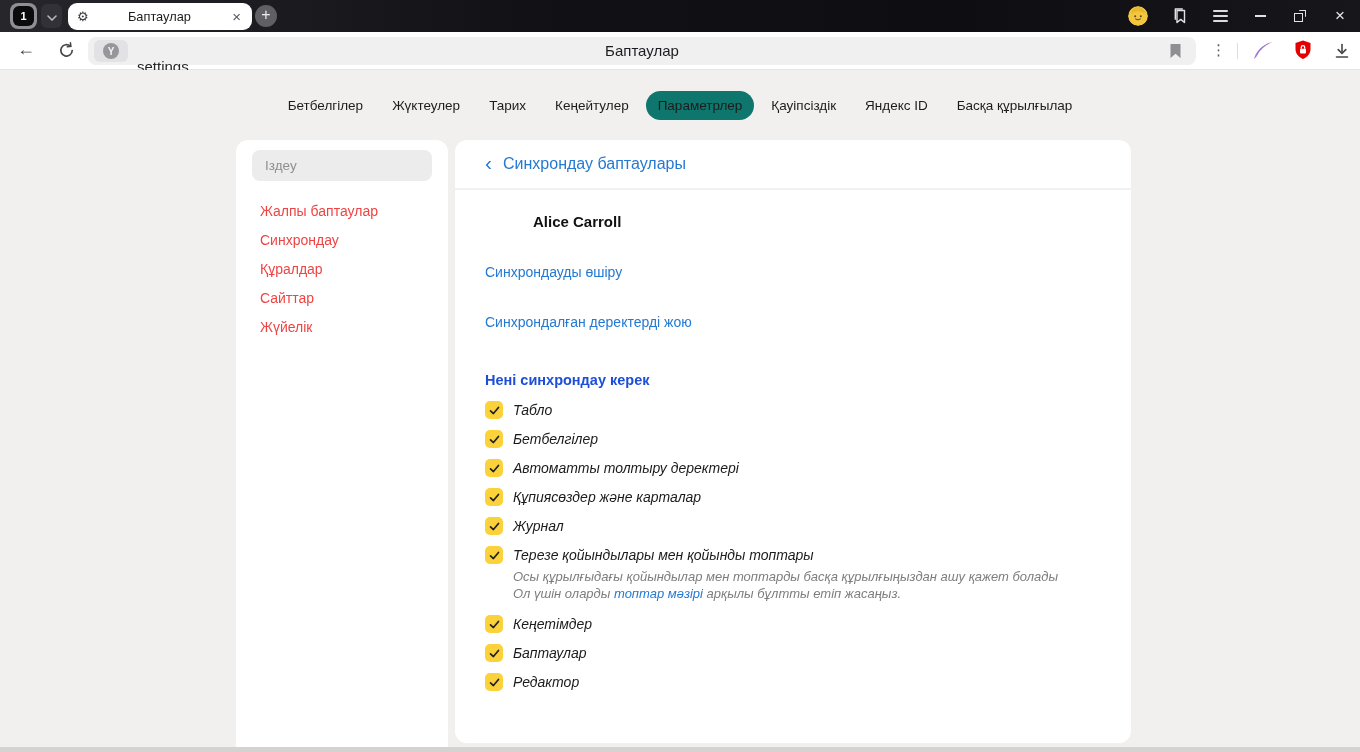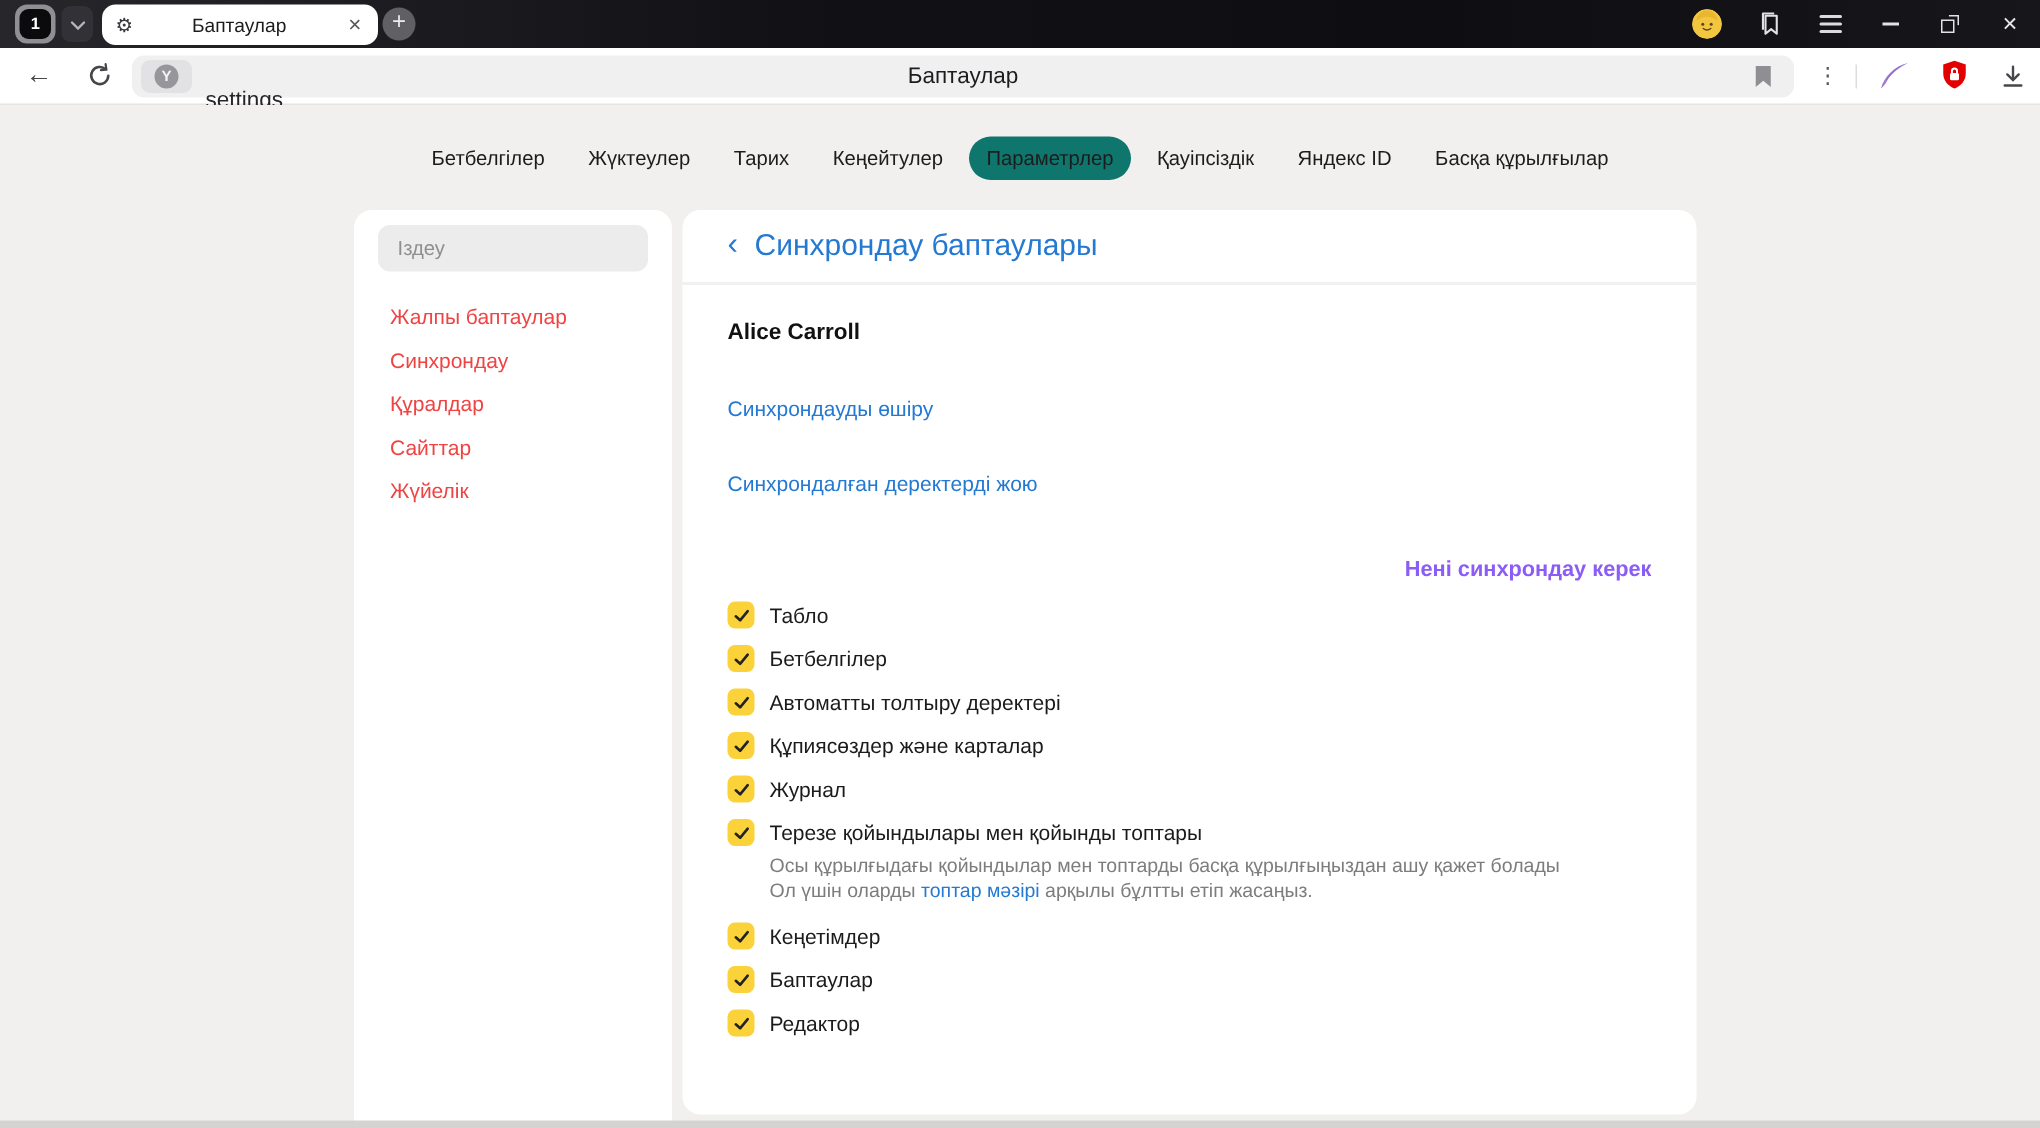--- a/index.html
+++ b/index.html
@@ -63,27 +63,27 @@
   .search-wrap { position:absolute; left:16px; top:10px; width:180px; height:31px; }
   .search-wrap input { width:100%; height:100%; background:#ececec; border:none; outline:none; border-radius:8px;
     padding:0 13px; font-size:13.5px; color:#222; font-family:"Liberation Sans",sans-serif; }
   .search-wrap input::placeholder { color:#8f8f8f; }
   .side-list { position:absolute; top:63px; left:24px; right:8px; display:flex; flex-direction:column; gap:13px; }
   .side-item { font-size:14px; color:#ef4444; line-height:16px; cursor:pointer; }
 
   .main { position:absolute; left:455px; top:70px; width:676px; height:603px; }
   .main-header { height:50px; display:flex; align-items:center; padding:0 30px; border-bottom:2px solid #f1f1f1; cursor:pointer; }
   .back-chev { font-size:21px; line-height:20px; margin-right:11px; margin-top:-3px; }
-  .main-title { font-size:20px;text-align:right; }
+  .main-title { font-size:16px;text-align:right; }
   .main-body { padding:24px 30px 0 30px; }
-  .account-name { font-size:15px; font-weight:bold; color:#111; line-height:15px; margin-bottom:16px; }
+  .account-name { font-size:15px; font-weight:bold; color:#111; line-height:15px; margin-bottom:16px;margin-left:48px; }
   .account-link { font-size:14px; line-height:14px; margin-bottom:15px; cursor:pointer; width:fit-content;margin-top:36px; }
-  .sync-title { margin-top:44px; font-size:14.5px; font-weight:bold; color:#8b5cf6; line-height:14px;text-align:right; }
+  .sync-title { margin-top:44px; font-size:14.5px; font-weight:bold; color:#1d4ed8; line-height:14px; }
   .sync-list { margin-top:14px; }
-  .sync-row { display:flex; align-items:flex-start; margin-bottom:11px; }
+  .sync-row { display:flex; align-items:flex-start; margin-bottom:11px;font-style:italic; }
   .checkbox { flex:0 0 18px; width:18px; height:18px; border-radius:5px; background:#fcd23a;
     display:flex; align-items:center; justify-content:center; cursor:pointer; }
   .sync-col { margin-left:10px; }
   .sync-label { font-size:14px; color:#1b1b1b; line-height:18px; }
   .sync-desc { margin-top:5px; margin-bottom:2px; font-size:13px; color:#7d7d7d; line-height:16.5px; }
   .inline-link { cursor:pointer; }
 
   .bottom-strip { position:absolute; bottom:0; left:0; right:0; height:5px; background:#d5d3d1; }
 </style>
 </head>

